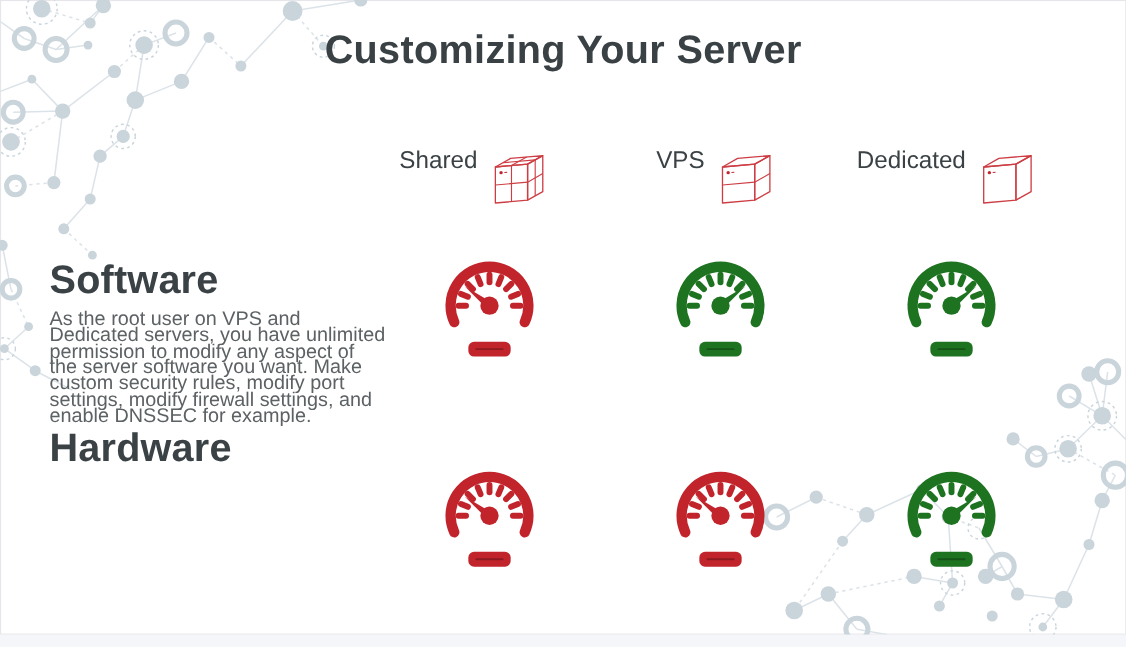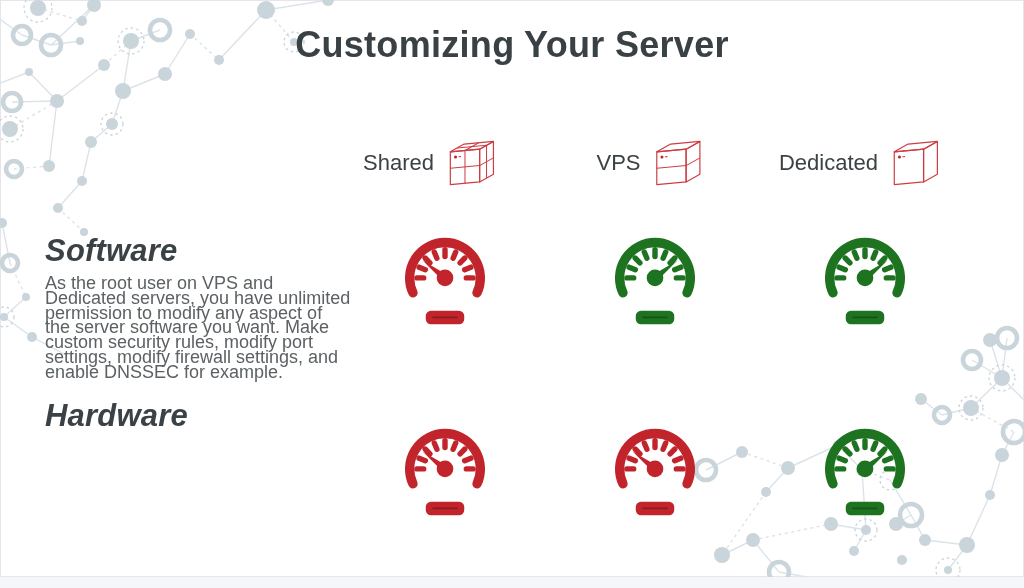--- a/index.html
+++ b/index.html
@@ -15,26 +15,26 @@
   .plexus line{stroke:var(--pline,#DCE3E8);stroke-width:1.4;}
   .plexus .nd{fill:var(--pnode,#C9D4DB);}
   .plexus .no{fill:none;stroke:var(--pnode,#C9D4DB);stroke-width:4.6;}
   .plexus .na{fill:none;stroke:var(--pnode,#C9D4DB);stroke-width:1.3;stroke-dasharray:2.5 3;}
   .title{
     position:absolute;left:0;top:24px;width:1024px;text-align:center;z-index:2;
     font-size:36px;font-weight:700;color:var(--title,#3A4145);letter-spacing:.3px;
   }
   .colhead{
     position:absolute;top:133px;height:60px;z-index:2;
-    display:flex;align-items:center;gap:11px;transform:translateX(-50%);
+    display:flex;gap:11px;transform:translateX(-50%);
   }
   .collabel{font-size:22px;font-weight:500;color:var(--heading,#3B4245);}
   .cubewrap{display:flex;align-items:center;}
   .rowtext{position:absolute;left:45px;width:316px;z-index:2;}
-  .rowheading{font-size:31px;font-weight:600;color:var(--heading,#393F43);letter-spacing:.2px;font-style:italic;}
+  .rowheading{font-size:36px;font-weight:600;color:var(--heading,#393F43);letter-spacing:.2px;}
   .rowbody{margin-top:7px;font-size:18px;line-height:14.8px;color:var(--body,#5C6164);width:306px;}
   .gauge{position:absolute;width:104px;height:104px;z-index:2;}
   .gauge svg{display:block;}
   .footer-strip{position:absolute;left:0;top:577px;width:1024px;height:11px;background:var(--strip,#F4F6F9);z-index:3;}
 </style>
 </head>
 <body>
 
 <div class="viewport" style="--title: #3A4145; --heading: #3B4245; --body: #5C6164; --strip: #F4F6F9; --pnode: #C9D4DB; --pline: #DCE3E8;">
   <div class="card"></div>
@@ -224,21 +224,21 @@
           <circle cx="12" cy="22" r="1.8" fill="#C1272D"></circle>
           <line x1="15.5" y1="21.8" x2="18.5" y2="21.6" stroke="#C1272D" stroke-width="1.1"></line>
         </svg>
       </span>
   </div>
 
   <div class="rowtext" style="top:233px">
     <div class="rowheading">Software</div>
     <div class="rowbody">As the root user on VPS and Dedicated servers, you have unlimited permission to modify any aspect of the server software you want. Make custom security rules, modify port settings, modify firewall settings, and enable DNSSEC for example.</div>
   </div>
-  <div class="rowtext" style="top:398px">
+  <div class="rowtext" style="top:386px">
     <div class="rowheading">Hardware</div>
   </div>
 
   <span class="gauge" style="left:393px;top:229px">
       <svg viewBox="0 0 100 100" width="104" height="104">
         <path d="M 19.2 61.4 A 34 34 0 1 1 80.8 61.4" fill="none" stroke="#C2242C" stroke-width="9" stroke-linecap="round"></path>
         <line x1="70.5" y1="47.0" x2="77.0" y2="47.0" stroke="#C2242C" stroke-width="5.2" stroke-linecap="round"></line>
         <line x1="68.9" y1="39.2" x2="74.9" y2="36.7" stroke="#C2242C" stroke-width="5.2" stroke-linecap="round"></line>
         <line x1="64.5" y1="32.5" x2="69.1" y2="27.9" stroke="#C2242C" stroke-width="5.2" stroke-linecap="round"></line>
         <line x1="57.8" y1="28.1" x2="60.3" y2="22.1" stroke="#C2242C" stroke-width="5.2" stroke-linecap="round"></line>

